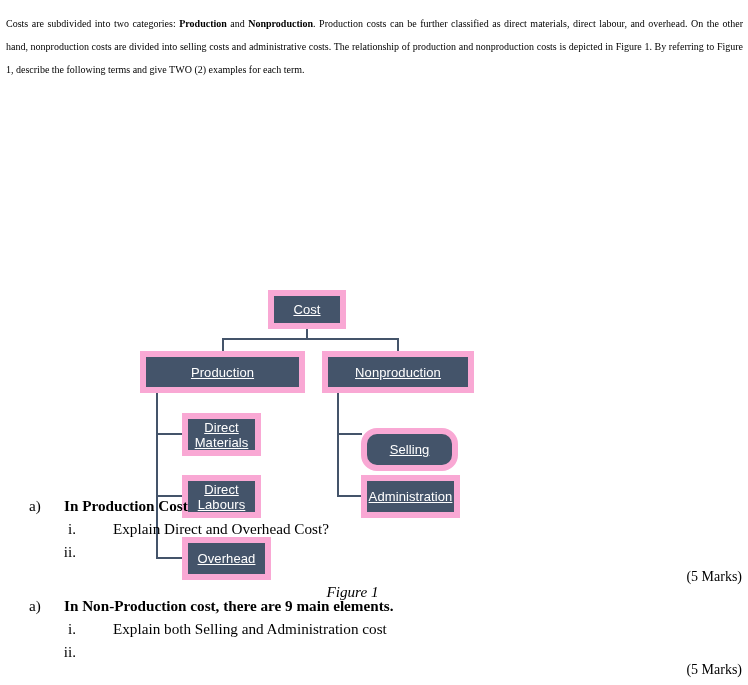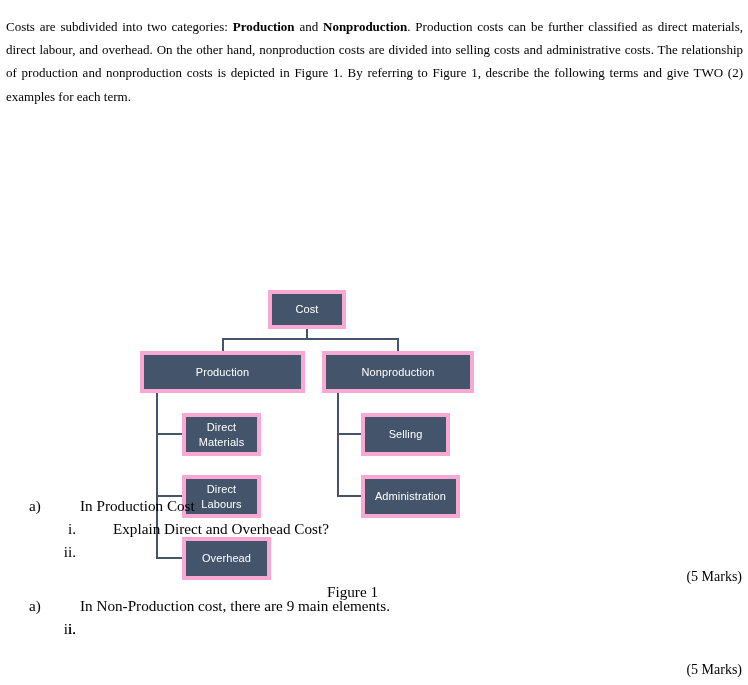--- a/index.html
+++ b/index.html
@@ -15,21 +15,21 @@
     font-family: "Liberation Serif", "DejaVu Serif", serif;
     color: #000000;
   }
 
   
   #intro-paragraph {
     position: absolute;
     left: 6px;
     top: 2px;
     width: 737px;
-    font-size: 13px;
+    font-size: 10px;
     line-height: 23.2px;
     text-align: justify;
     text-justify: inter-word;
   }
   #intro-paragraph b { font-weight: bold; }
 
   
   #figure-area {
     position: absolute;
     left: 0;
@@ -41,45 +41,46 @@
     position: absolute;
     left: 0;
     top: 0;
     width: 748px;
     height: 310px;
   }
   .node {
     position: absolute;
     box-sizing: border-box;
     background: #44546A;
-    border: 4px solid #f9a8d4;
+    border: 6px solid #f9a8d4;
     color: #ffffff;
     font-family: "Liberation Sans", "DejaVu Sans", sans-serif;
-    font-size: 11px;
+    font-size: 13px;
     line-height: 15px;
     display: flex;
     align-items: center;
     justify-content: center;
     text-align: center;
     letter-spacing: .1px;
     white-space: pre-line;
+    text-decoration: underline;
   }
   .connector {
     position: absolute;
     background: #44546A;
   }
 
   
   #node-cost             { left: 268px; top: 150px; width: 78px;  height: 39px; }
   #node-production       { left: 140px; top: 211px; width: 165px; height: 42px; }
   #node-nonproduction    { left: 322px; top: 211px; width: 152px; height: 42px; }
   #node-direct-materials { left: 182px; top: 273px; width: 79px;  height: 43px; }
   #node-direct-labours   { left: 182px; top: 335px; width: 79px;  height: 43px; }
   #node-overhead         { left: 182px; top: 397px; width: 89px;  height: 43px; }
-  #node-selling          { left: 361px; top: 273px; width: 89px;  height: 43px; }
+  #node-selling          { left: 361px; top: 288px; width: 97px;  height: 43px; border-radius: 16px; }
   #node-administration   { left: 361px; top: 335px; width: 99px;  height: 43px; }
 
   
   #conn-cost-stem      { left: 306px; top: 189px; width: 2px;  height: 11px; }
   #conn-cost-bar       { left: 222px; top: 198px; width: 177px; height: 2px; }
   #conn-cost-left-drop { left: 222px; top: 198px; width: 2px;  height: 13px; }
   #conn-cost-right-drop{ left: 397px; top: 198px; width: 2px;  height: 13px; }
 
   
   #conn-prod-spine  { left: 156px; top: 253px; width: 2px; height: 166px; }
@@ -93,42 +94,44 @@
   #conn-nonprod-arm-2 { left: 337px; top: 355px; width: 25px; height: 2px; }
 
   #figure-caption {
     position: absolute;
     left: 0;
     top: 442px;
     width: 705px;
     text-align: center;
     font-size: 15.2px;
     line-height: 20px;
+    font-style: italic;
   }
 
   
   .question-block { position: absolute; left: 0; width: 748px; }
   #question-block-a { top: 494px; }
   #question-block-b { top: 594px; }
 
   .q-row {
     position: relative;
     font-size: 15.2px;
     line-height: 23.2px;
   }
   .q-marker {
     position: absolute;
     left: 29px;
     top: 0;
     width: 18px;
     text-align: left;
   }
   .q-text {
-    margin-left: 80px;
+    margin-left: 64px;
     padding-right: 6px;
+    font-weight: bold;
   }
   .sub-row {
     position: relative;
     font-size: 15.2px;
     line-height: 23.2px;
   }
   .sub-marker {
     position: absolute;
     left: 46px;
     top: 0;
@@ -211,19 +214,20 @@
 
 <div class="marks" id="marks-a">(5 Marks)</div>
 
 <div class="question-block" id="question-block-b">
   <div class="q-row">
     <span class="q-marker">a)</span>
     <span class="q-text">In Non-Production cost, there are 9 main elements.</span>
   </div>
   <div class="sub-row">
     <span class="sub-marker">i.</span>
+    <div class="sub-text">Explain both Selling and Administration cost</div>
   </div>
   <div class="sub-row">
     <span class="sub-marker">ii.</span>
   </div>
 </div>
 
 <div class="marks" id="marks-b">(5 Marks)</div>
 
 </body></html>

